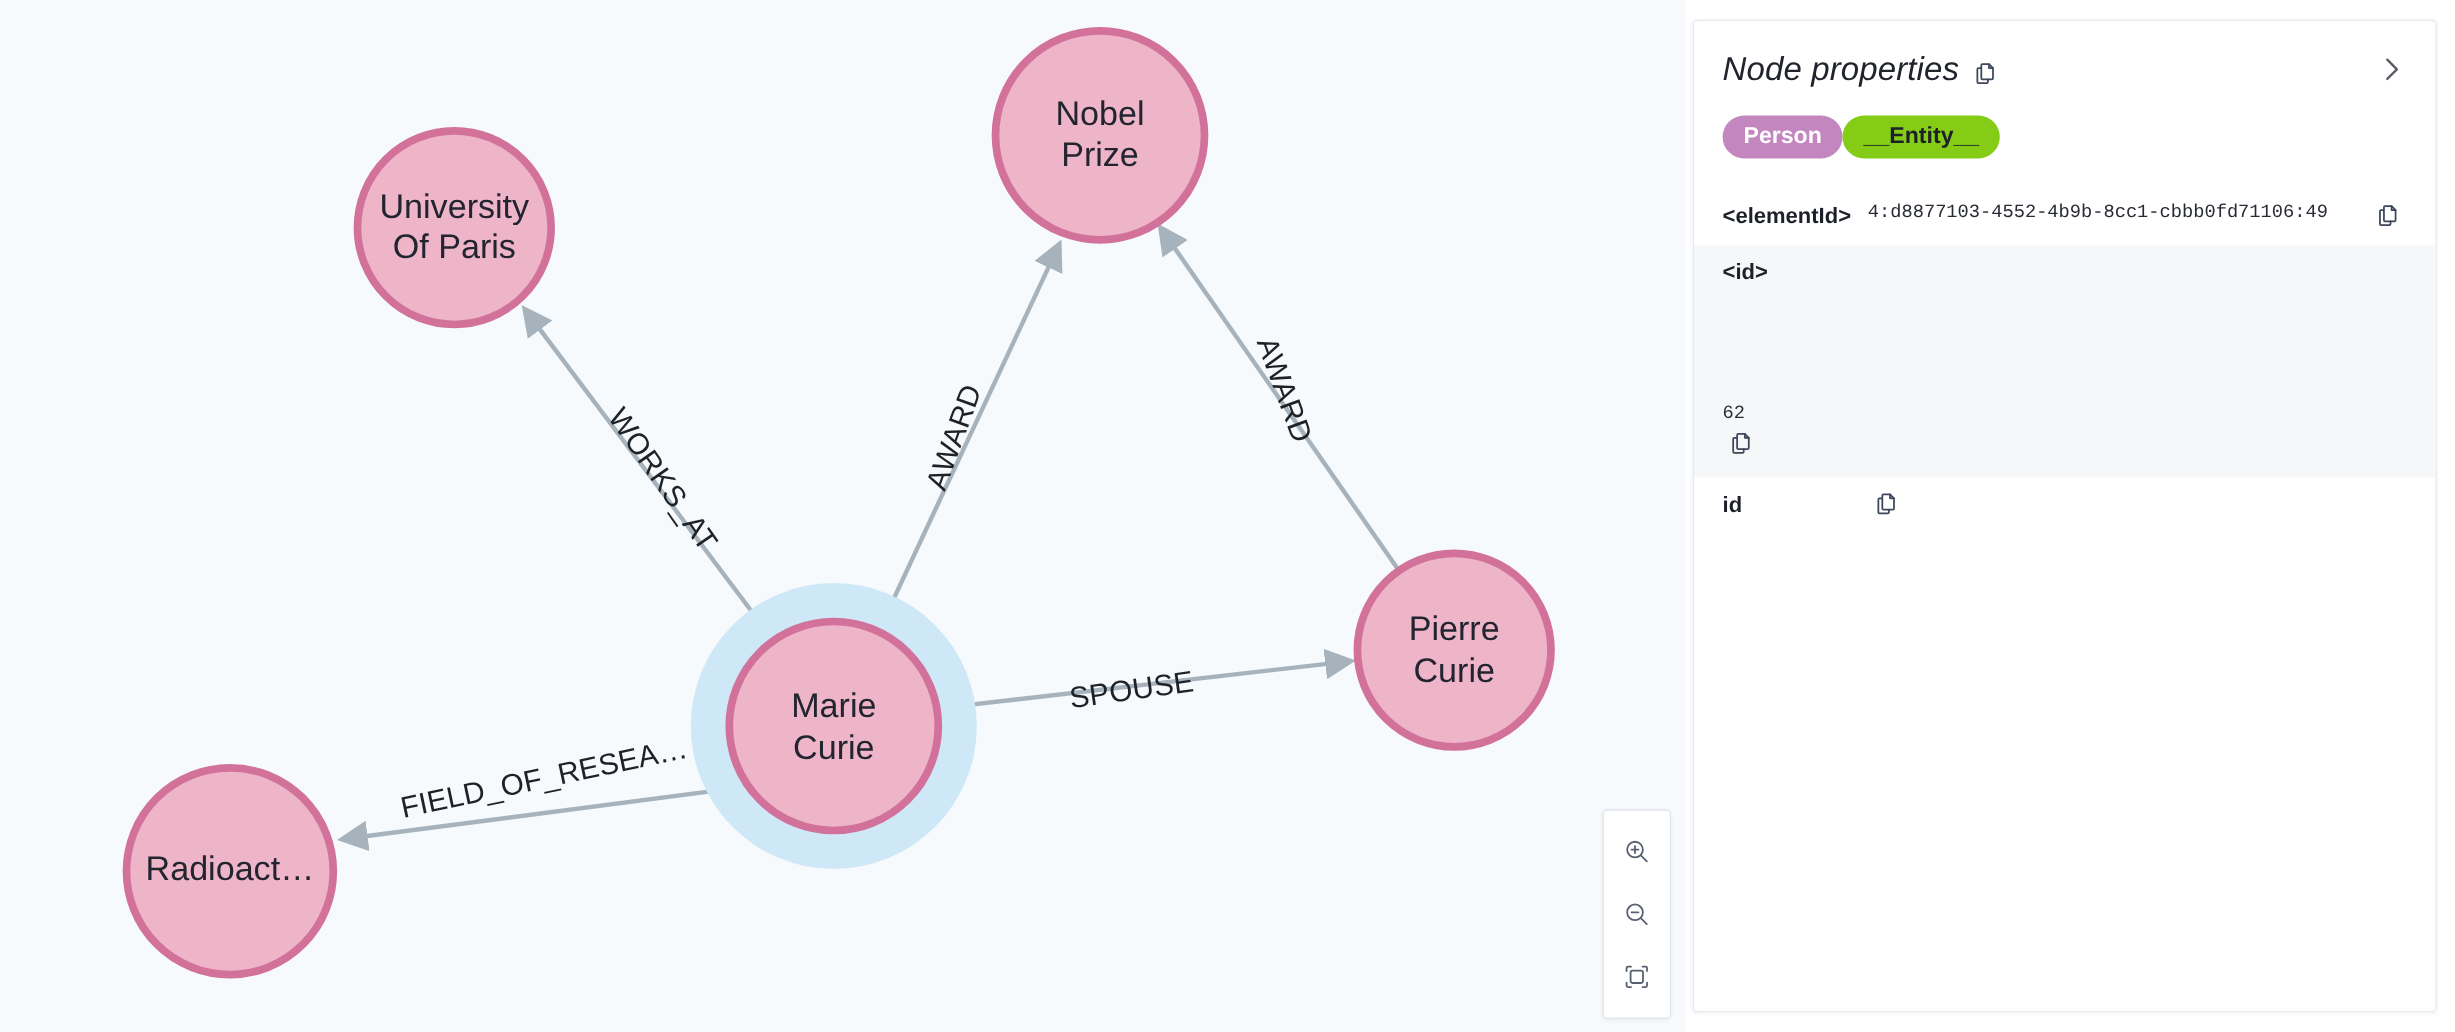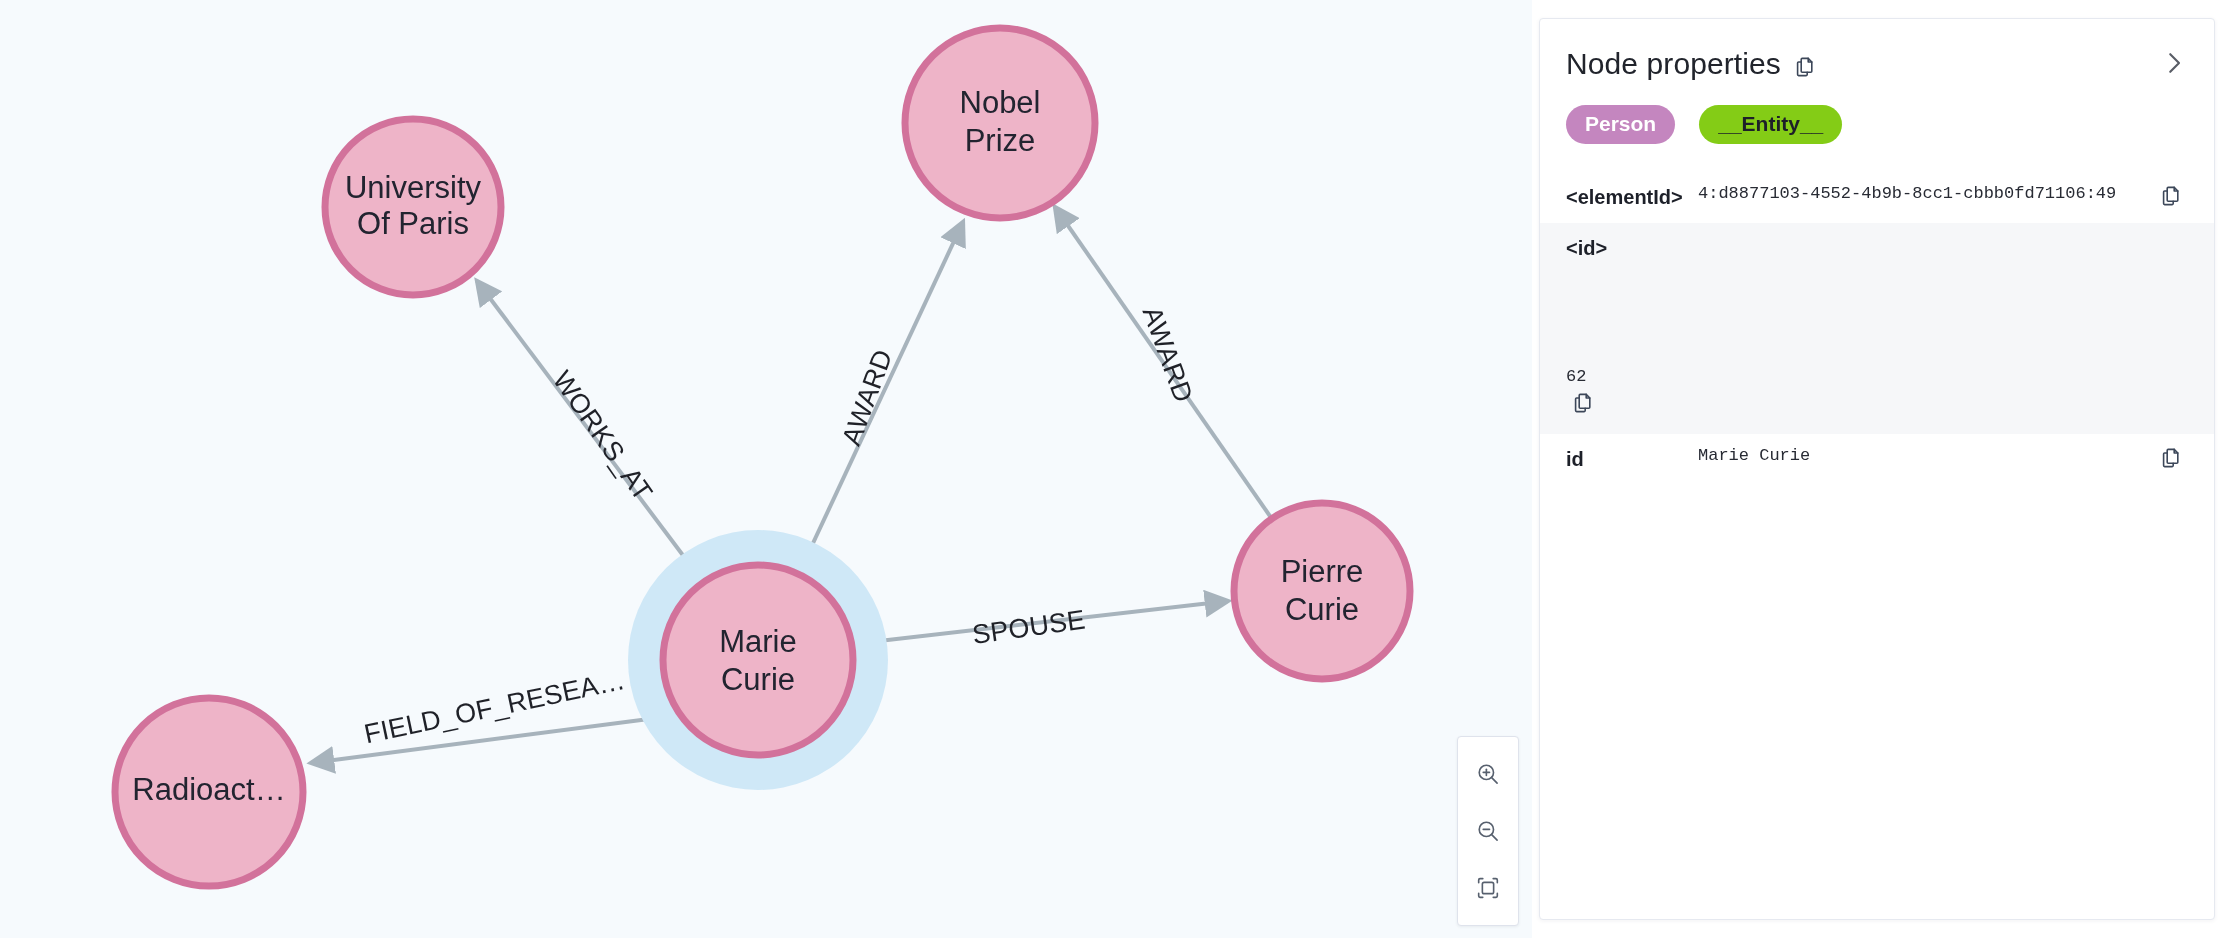--- a/index.html
+++ b/index.html
@@ -95,20 +95,21 @@
     border-radius: 4px;
     box-shadow: 0 1px 4px rgba(30,40,60,0.06);
     z-index: 10;
     overflow: hidden;
   }
   #panel-header {
     display: flex;
     align-items: center;
     padding: 28px 26px 0 26px;
     position: relative;
+    font-style: italic;
   }
   #panel-title {
     font-size: 30px;
     color: #21242c;
     font-weight: 400;
     letter-spacing: 0.1px;
     white-space: nowrap;
   }
   #panel-title-copy {
     margin-left: 12px;
@@ -122,21 +123,21 @@
     position: absolute;
     right: 22px;
     top: 26px;
     width: 36px; height: 36px;
     display: flex; align-items: center; justify-content: center;
     cursor: pointer;
   }
 
   #label-chips {
     display: flex;
-    gap: 24px;
+    gap: 0;
     padding: 24px 26px 0 26px;
     flex-wrap: wrap;
   }
   .chip {
     border-radius: 999px;
     padding: 7px 19px 8px 19px;
     font-size: 21px;
     font-weight: bold;
     line-height: 1.15;
     white-space: nowrap;
@@ -342,21 +343,20 @@
           <svg class="copy-svg" width="24" height="24" viewBox="0 0 24 24" fill="none" stroke="#3c4759" stroke-width="1.6" stroke-linejoin="round" stroke-linecap="round">
             <path d="M9.2 3.4 h6.0 l3.6 3.6 v9.2 a1 1 0 0 1 -1 1 h-8.6 a1 1 0 0 1 -1 -1 V4.4 a1 1 0 0 1 1 -1 z"></path>
             <path d="M15.2 3.4 v3.6 h3.6"></path>
             <path d="M14.2 17.2 v2.4 a1 1 0 0 1 -1 1 H5.6 a1 1 0 0 1 -1 -1 V8.0 a1 1 0 0 1 1 -1 h2.2"></path>
           </svg>
         </div>
       </div>
 
       <div class="prop-row">
         <div class="prop-key">id</div>
-        <div class="prop-val">Marie Curie</div>
         <div class="prop-copy">
           <svg class="copy-svg" width="24" height="24" viewBox="0 0 24 24" fill="none" stroke="#3c4759" stroke-width="1.6" stroke-linejoin="round" stroke-linecap="round">
             <path d="M9.2 3.4 h6.0 l3.6 3.6 v9.2 a1 1 0 0 1 -1 1 h-8.6 a1 1 0 0 1 -1 -1 V4.4 a1 1 0 0 1 1 -1 z"></path>
             <path d="M15.2 3.4 v3.6 h3.6"></path>
             <path d="M14.2 17.2 v2.4 a1 1 0 0 1 -1 1 H5.6 a1 1 0 0 1 -1 -1 V8.0 a1 1 0 0 1 1 -1 h2.2"></path>
           </svg>
         </div>
       </div>
 
     </div>

